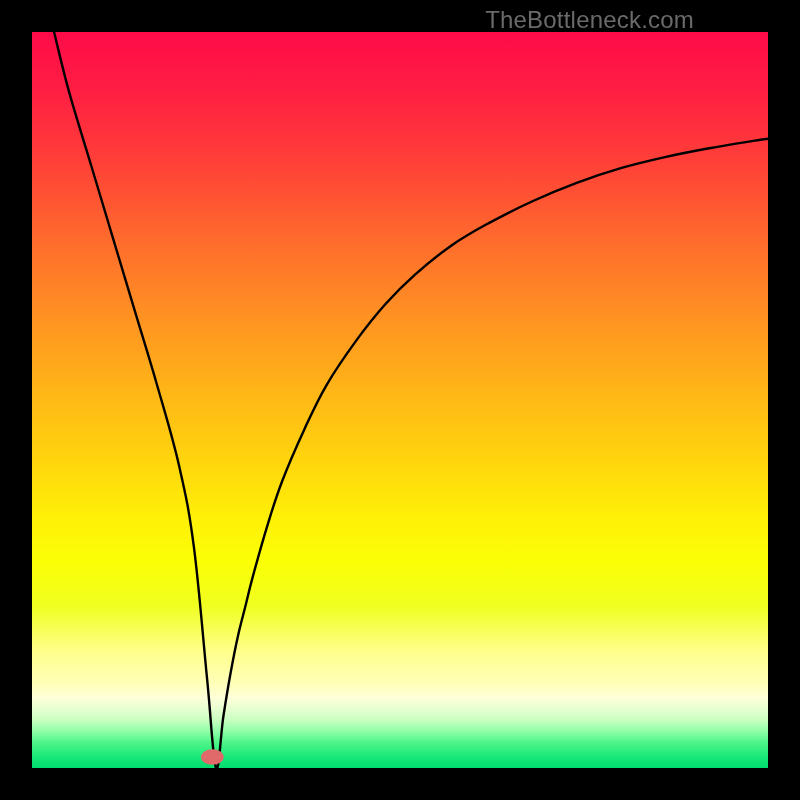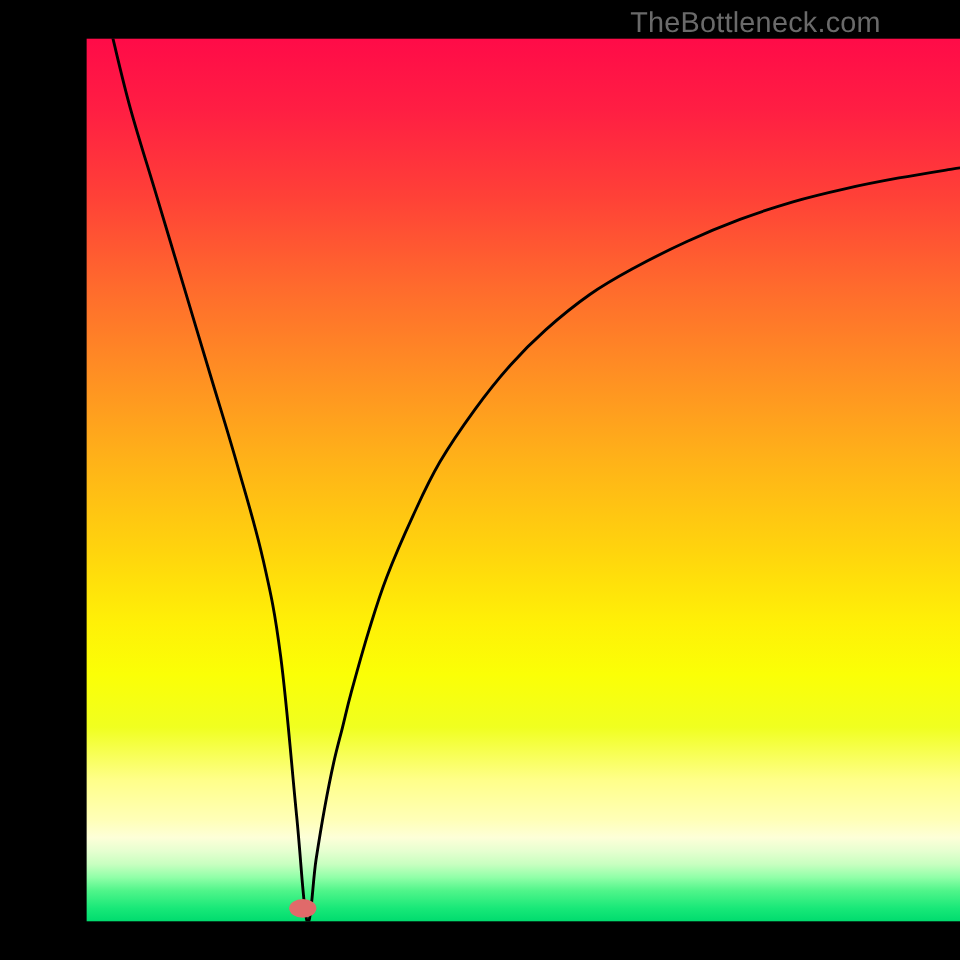--- a/index.html
+++ b/index.html
@@ -9,21 +9,20 @@
     height: 800px;
     overflow: hidden;
     font-family: Arial, Helvetica, sans-serif;
     background: #000;
   }
   .frame {
     width: 708px;
     height: 800px;
     background: #000;
     position: relative;
-    margin-left: 40px;
   }
   .plot-area {
     position: absolute;
     left: 32px;
     top: 32px;
     width: 736px;
     height: 736px;
   }
   .watermark {
     position: absolute;

